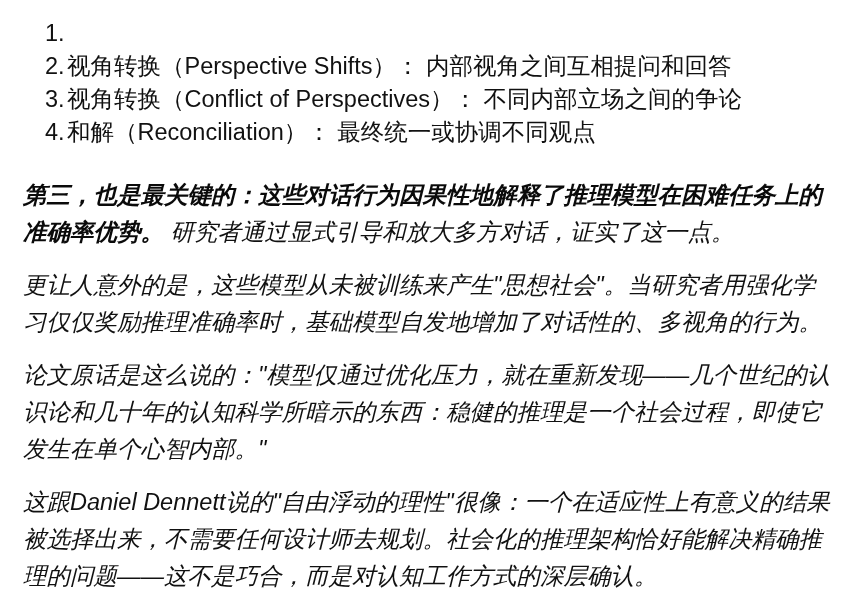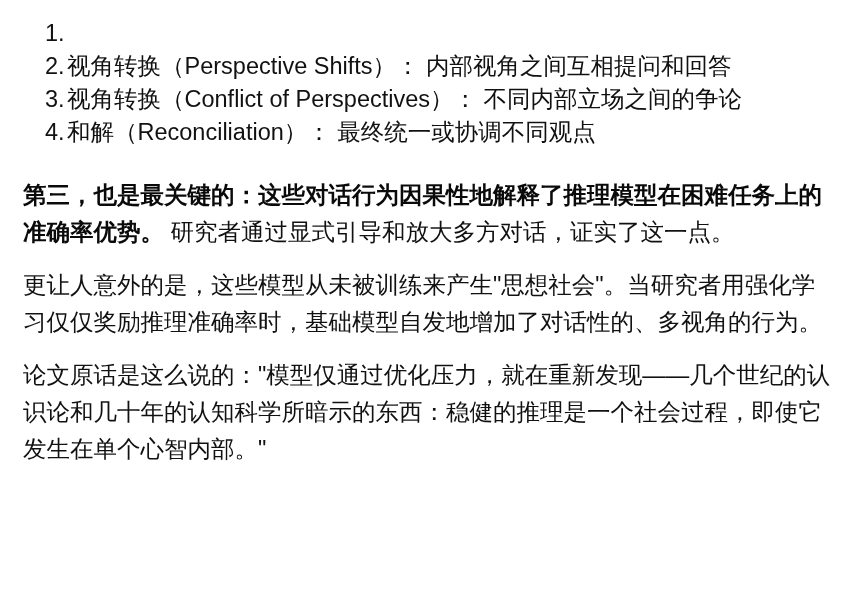--- a/index.html
+++ b/index.html
@@ -29,20 +29,21 @@
     line-height: 33px;
     white-space: nowrap;
   }
   ol.behavior-list .num {
     flex: 0 0 22px;
     width: 22px;
   }
   p {
     margin: 16px 0;
     line-height: 37px;
+    font-style: italic;
   }
   strong {
     font-weight: 700;
     color: #0a0a0a;
   }
 </style>
 </head>
 <body>
 
 <div class="doc">
@@ -64,14 +65,15 @@
       <span class="txt">和解（Reconciliation）： 最终统一或协调不同观点</span>
     </li>
   </ol>
 
   <p><strong>第三，也是最关键的：这些对话行为因果性地解释了推理模型在困难任务上的准确率优势。</strong><span> 研究者通过显式引导和放大多方对话，证实了这一点。</span></p>
 
   <p>更让人意外的是，这些模型从未被训练来产生"思想社会"。当研究者用强化学习仅仅奖励推理准确率时，基础模型自发地增加了对话性的、多视角的行为。</p>
 
   <p>论文原话是这么说的："模型仅通过优化压力，就在重新发现——几个世纪的认识论和几十年的认知科学所暗示的东西：稳健的推理是一个社会过程，即使它发生在单个心智内部。"</p>
 
+  <p>这跟Daniel Dennett说的"自由浮动的理性"很像：一个在适应性上有意义的结果被选择出来，不需要任何设计师去规划。社会化的推理架构恰好能解决精确推理的问题——这不是巧合，而是对认知工作方式的深层确认。</p>
 
 </div>
 
 </body></html>

